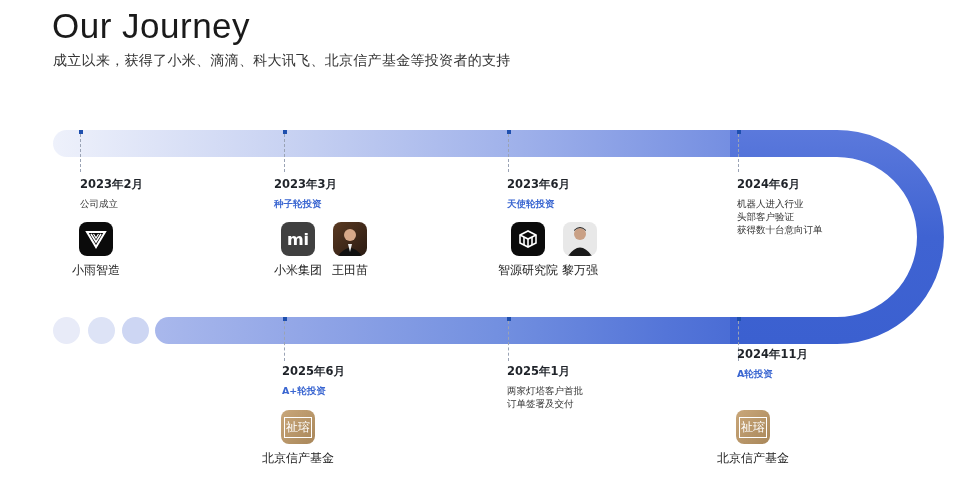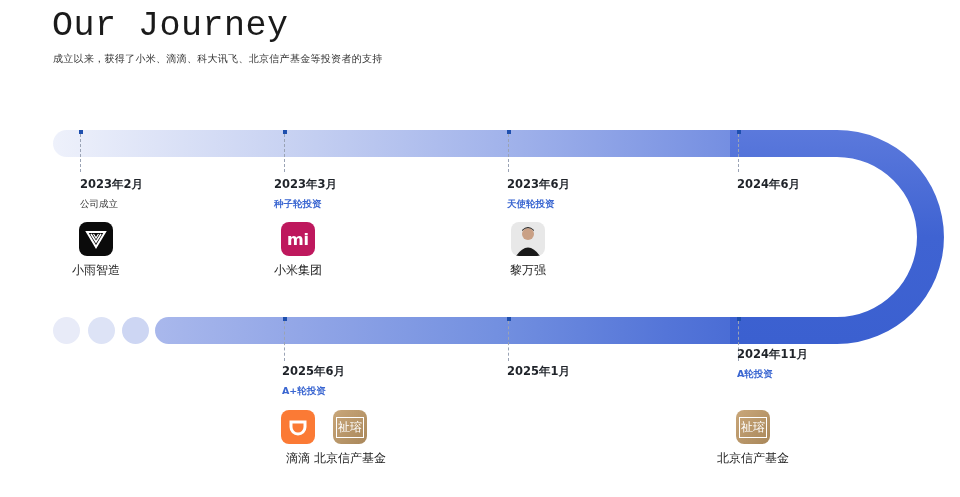--- a/index.html
+++ b/index.html
@@ -1,20 +1,20 @@
 <!DOCTYPE html>
 <html><head>
 <meta charset="utf-8">
 <style>
   * { box-sizing: border-box; margin: 0; padding: 0; }
   html, body { width: 960px; height: 497px; background: #ffffff; overflow: hidden; }
   body { position: relative; font-family: "DejaVu Sans", "Liberation Sans", sans-serif; color: #1f2329; }
 
-  .title { position: absolute; left: 52px; top: 6px; font-family: Liberation Mono, monospace; font-size: 35px; font-weight: 300; color: #1a1a1a; letter-spacing: 0.5px; }
-  .subtitle { position: absolute; left: 53px; top: 52px; font-size: 10px; color: #333; letter-spacing: 0.3px; }
+  .title { position: absolute; left: 52px; top: 6px; font-family: Liberation Sans, sans-serif; font-size: 35px; font-weight: 300; color: #1a1a1a; letter-spacing: 0.5px; }
+  .subtitle { position: absolute; left: 53px; top: 52px; font-size: 14px; color: #333; letter-spacing: 0.3px; }
 
   
   .track-top { position: absolute; left: 53px; top: 130px; width: 784px; height: 27px; border-radius: 14px 0 0 14px;
     background: linear-gradient(90deg, #eef1fb 0%, #c8d2f2 30%, #9eb0ea 60%, #6f8ae0 90%, #5b79dc 100%); }
   .track-bottom { position: absolute; left: 155px; top: 317px; width: 682px; height: 27px; border-radius: 14px 0 0 14px;
     background: linear-gradient(90deg, #a9b8ec 0%, #8ea3e6 25%, #7390e0 50%, #5475d8 75%, #3b60d0 100%); }
   .uturn { position: absolute; left: 730px; top: 130px; width: 214px; height: 214px; }
 
   .dot { position: absolute; top: 317px; width: 27px; height: 27px; border-radius: 50%; }
   .dot1 { left: 53px; background: #e8ebf8; }
@@ -89,71 +89,94 @@
     <div class="lbl">小雨智造</div>
   </div>
 </div>
 
 <div class="event" style="left:274px;top:176px">
   <div class="date">2023年3月</div>
   <div class="desc blue">种子轮投资</div>
 </div>
 <div class="logos" style="left:272px;top:222px">
   <div class="logo">
-    <div class="img" style="background:#be185d">
+    <div class="img" style="background:#404040">
       <span style="color:#fff;font-weight:bold;font-size:16px;font-family:'DejaVu Sans',sans-serif">mi</span>
     </div>
     <div class="lbl">小米集团</div>
+  </div>
+  <div class="logo">
+    <div class="img" style="background:linear-gradient(135deg,#5a3a22,#2a1a12)">
+      <svg width="34" height="34" viewBox="0 0 34 34">
+          <circle cx="17" cy="13" r="6" fill="#d8a989"></circle>
+          <path d="M5 34 Q17 18 29 34 Z" fill="#111"></path>
+          <path d="M15 22 L17 30 L19 22 Z" fill="#eee"></path>
+        </svg>
+    </div>
+    <div class="lbl">王田苗</div>
   </div>
 </div>
 
 <div class="event" style="left:507px;top:176px">
   <div class="date">2023年6月</div>
   <div class="desc blue">天使轮投资</div>
 </div>
 <div class="logos" style="left:502px;top:222px">
+  <div class="logo">
+    <div class="img" style="background:#0b0b0b">
+      <svg width="24" height="24" viewBox="0 0 24 24" fill="none" stroke="#fff" stroke-width="1.6">
+          <path d="M4 8 L12 4 L20 8 L20 16 L12 20 L4 16 Z"></path>
+          <path d="M4 8 L12 12 L20 8"></path>
+          <path d="M12 12 L12 20"></path>
+          <path d="M8 10 L8 18"></path>
+          <path d="M16 10 L16 18"></path>
+        </svg>
+    </div>
+    <div class="lbl">智源研究院</div>
+  </div>
   <div class="logo">
     <div class="img" style="background:#e8e8e8">
       <svg width="34" height="34" viewBox="0 0 34 34">
           <circle cx="17" cy="12" r="6" fill="#c9a085"></circle>
           <path d="M11 9 Q17 3 23 9 L23 8 Q17 2 11 8 Z" fill="#222"></path>
           <path d="M5 34 Q17 17 29 34 Z" fill="#1a1a1a"></path>
         </svg>
     </div>
     <div class="lbl">黎万强</div>
   </div>
 </div>
 
 <div class="event" style="left:737px;top:176px">
   <div class="date">2024年6月</div>
+  <div class="desc">
+    <div>机器人进入行业</div>
+    <div>头部客户验证</div>
+    <div>获得数十台意向订单</div>
+  </div>
 </div>
 
 <div class="event" style="left:282px;top:363px">
   <div class="date">2025年6月</div>
   <div class="desc blue">A+轮投资</div>
 </div>
 <div class="logos" style="left:272px;top:410px">
-  <div class="logo">
-    <div class="img" style="background:#fb7a35">
-      <svg width="24" height="24" viewBox="0 0 24 24">
-          <path d="M5 7 H19 V12 A7 7 0 0 1 5 12 Z" fill="none" stroke="#fff" stroke-width="3"></path>
-        </svg>
-    </div>
-    <div class="lbl">滴滴</div>
-  </div>
   <div class="logo">
     <div class="img" style="background:linear-gradient(135deg,#c9a77a,#a9875a)">
       <span style="color:#fff;font-size:12px;border:1px solid #fff;padding:1px">祉瑢</span>
     </div>
     <div class="lbl">北京信产基金</div>
   </div>
 </div>
 
 <div class="event" style="left:507px;top:363px">
   <div class="date">2025年1月</div>
+  <div class="desc">
+    <div>两家灯塔客户首批</div>
+    <div>订单签署及交付</div>
+  </div>
 </div>
 
 <div class="event" style="left:737px;top:346px">
   <div class="date">2024年11月</div>
   <div class="desc blue">A轮投资</div>
 </div>
 <div class="logos" style="left:727px;top:410px">
   <div class="logo">
     <div class="img" style="background:linear-gradient(135deg,#c9a77a,#a9875a)">
       <span style="color:#fff;font-size:12px;border:1px solid #fff;padding:1px">祉瑢</span>

